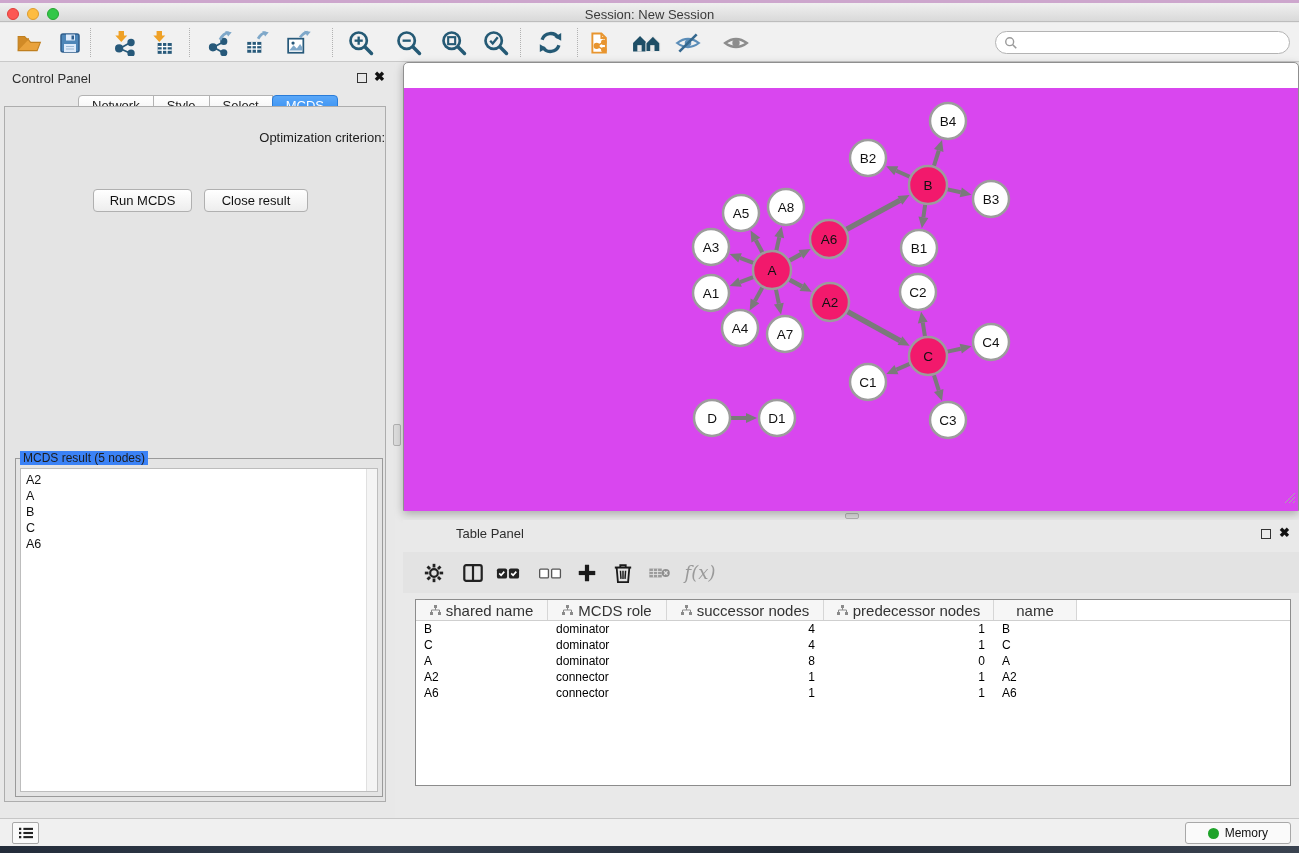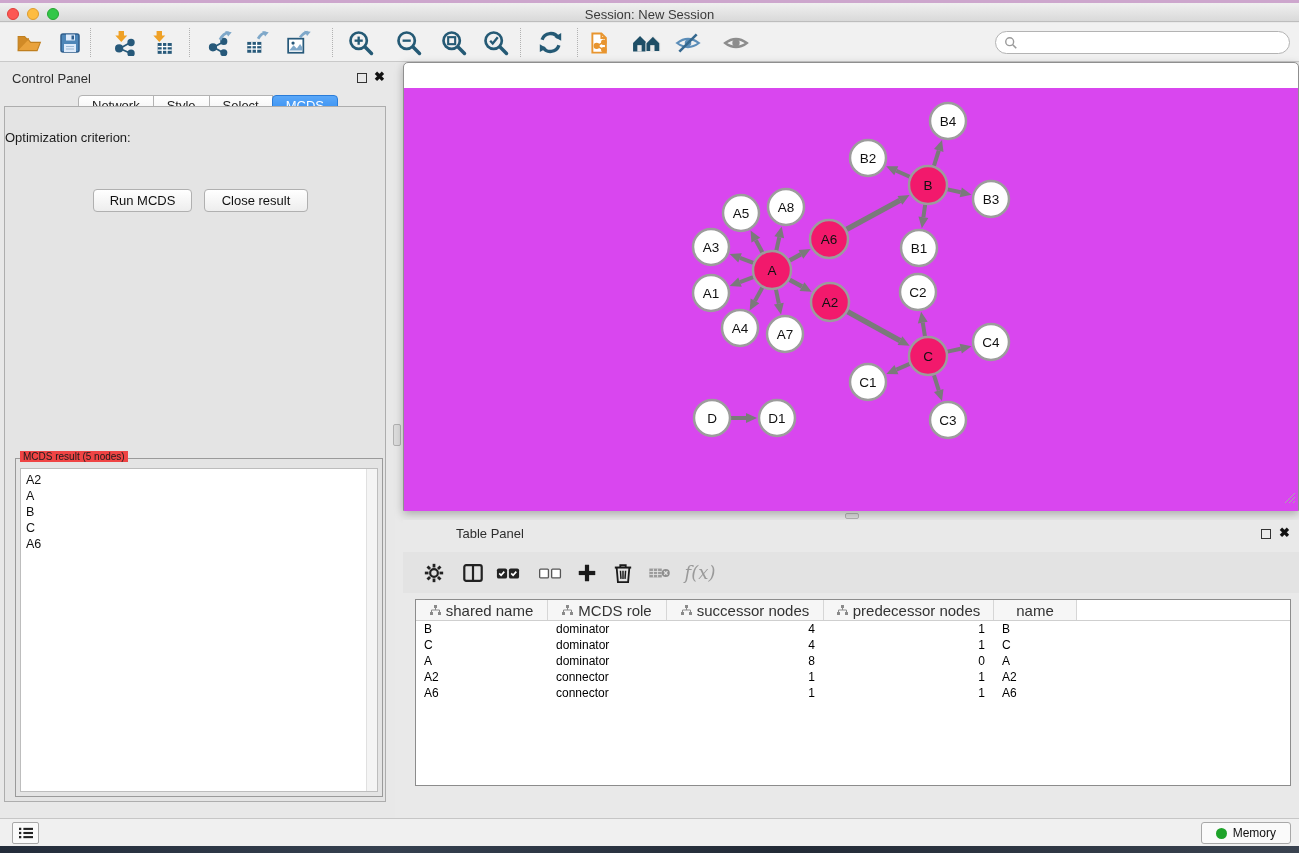--- a/index.html
+++ b/index.html
@@ -35,38 +35,38 @@
   .panel-close { position:absolute; font-size:13px; font-weight:bold; color:#111; }
   .cp-tabs { position:absolute; left:78px; top:33px; display:flex; }
   .cp-tab { height:22px; line-height:20px; padding:0 13px; font-size:13px; color:#222;
     background:linear-gradient(#ffffff,#f0f0f0); border:1px solid #b3b3b3; margin-left:-1px; }
   .cp-tab:first-child { border-radius:4px 0 0 4px; margin-left:0; }
   .cp-tab:last-child { border-radius:0 4px 4px 0; }
   .cp-tab.active { background:linear-gradient(#5aa7f8,#2e8af0); color:#fff; border-color:#2a7cd8;
     border-radius:4px; }
   .cp-body { position:absolute; left:4px; top:44px; width:382px; height:696px;
     border:1px solid #adadad; background:#e4e4e4; }
-  .opt-label { position:absolute; left:0; top:23px; width:100%; text-align:left; font-size:13px; color:#1c1c1c; }
+  .opt-label { position:absolute; left:0; top:23px; width:100%; text-align:right; font-size:13px; color:#1c1c1c; }
   .combo { position:absolute; left:39px; top:47px; width:312px; height:24px; background:#fff;
     border:1px solid #b0b0b0; border-radius:4px; font-size:13px; color:#111;
     display:flex; align-items:center; padding-left:9px; }
   .combo-stepper { position:absolute; right:1px; top:1px; width:18px; height:20px; border-radius:3px;
     background:linear-gradient(#6cb1f9,#2e8af0); display:flex; flex-direction:column;
     align-items:center; justify-content:center; gap:2px; }
   .chev-up { width:0; height:0; border-left:4px solid transparent; border-right:4px solid transparent;
     border-bottom:5px solid #fff; }
   .chev-dn { width:0; height:0; border-left:4px solid transparent; border-right:4px solid transparent;
     border-top:5px solid #fff; }
   .aqua-btn { position:absolute; height:23px; background:linear-gradient(#ffffff,#ededed);
     border:1px solid #b0b0b0; border-radius:4px; font-size:13px; color:#111;
     display:flex; align-items:center; justify-content:center; }
   .groupbox { position:absolute; left:10px; top:351px; width:368px; height:339px;
     border:1px solid #9a9a9a; }
-  .groupbox .legend { position:absolute; top:-8px; left:4px; background:#ef4444; padding:0 3px;
-    font-size:10px; color:#1c1c1c; }
+  .groupbox .legend { position:absolute; top:-8px; left:4px; background:#3b82f6; padding:0 3px;
+    font-size:12px; color:#1c1c1c; }
   .mcds-list { position:absolute; left:4px; top:9px; right:4px; bottom:4px; background:#fff;
     border:1px solid #bdbdbd; overflow:hidden; }
   .mcds-list .lane { position:absolute; right:0; top:0; bottom:0; width:11px; background:#f4f4f4;
     border-left:1px solid #e0e0e0; }
   .mcds-item { font-size:12.5px; color:#111; line-height:16px; padding-left:5px; }
   .mcds-items { padding-top:3px; }
 
   
   .netwin { position:absolute; left:403px; top:62px; width:896px; height:449px;
     border:1px solid #8f8f8f; border-radius:5px 5px 0 0; box-shadow:0 3px 10px rgba(0,0,0,.28);
@@ -106,21 +106,21 @@
   .tp-tab:last-child { border-radius:0 5px 5px 0; }
   .tp-tab.active { background:linear-gradient(#5aa7f8,#2e8af0); color:#fff; border-color:#2a7cd8; }
 
   
   .statusbar { position:absolute; left:0; top:818px; width:100%; height:28px; background:#f0f0f0;
     border-top:1px solid #c6c6c6; }
   .liststatus { position:absolute; left:12px; top:3px; width:27px; height:22px; background:#fafafa;
     border:1px solid #a8a8a8; border-radius:2px; display:flex; align-items:center; justify-content:center; }
   .membtn { position:absolute; right:8px; top:3px; height:22px; background:#fafafa;
     border:1px solid #a8a8a8; border-radius:3px; display:flex; align-items:center; gap:6px;
-    padding:0 14px; font-size:12px; color:#111; }
+    padding:0 22px; font-size:12px; color:#111; }
   .memdot { width:11px; height:11px; border-radius:50%; background:#1ea32a; }
   .deskstrip { position:absolute; left:0; top:846px; width:100%; height:7px;
     background:linear-gradient(90deg,#232c3a,#35404f 30%,#222a36 60%,#3a4350); }
 </style>
 </head>
 <body>
 
 <div class="stage">
 
   <div class="menustrip"></div>

